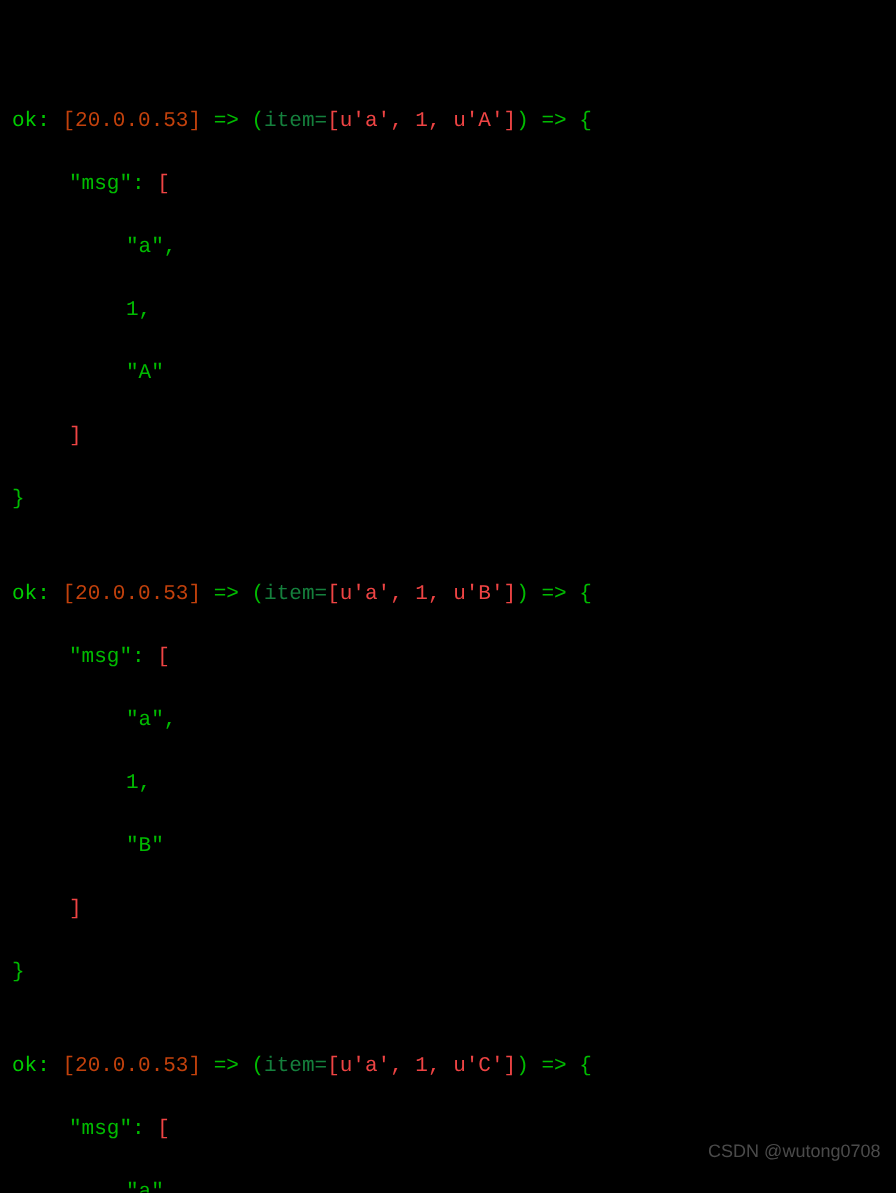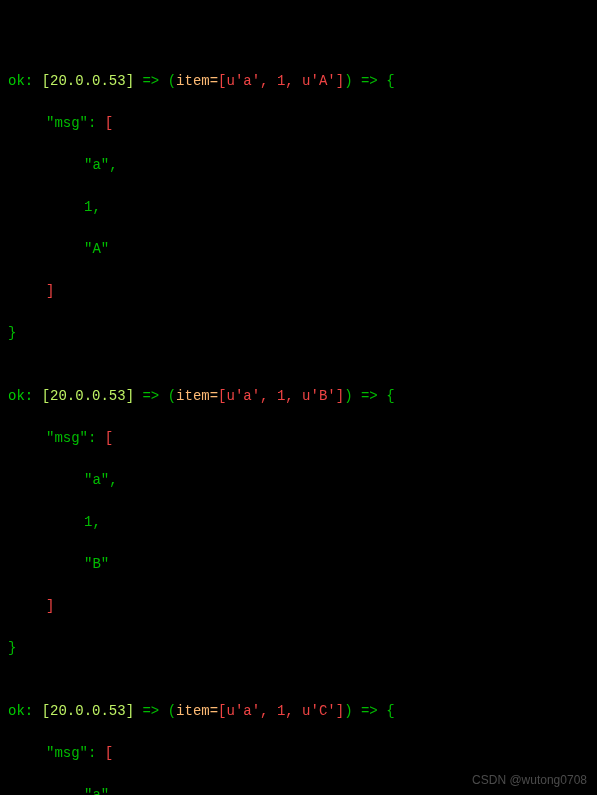--- a/index.html
+++ b/index.html
@@ -22,30 +22,30 @@
     .terminal-output {
       white-space: pre;
     }
     .line {
       display: block;
     }
     .ok-label {
       color: #00cc00;
     }
     .host {
-      color: #bef264;
+      color: #c2410c;
     }
     .arrow {
       color: #00bb00;
     }
     .paren {
       color: #00bb00;
     }
     .item-key {
-      color: #fdba74;
+      color: #15803d;
     }
     .bracket {
       color: #ef4444;
     }
     .string {
       color: #00bb00;
     }
     .number {
       color: #00bb00;
     }
@@ -53,21 +53,21 @@
       color: #00bb00;
     }
     .msg-key {
       color: #00bb00;
     }
     .comma {
       color: #00bb00;
     }
     .watermark {
       position: absolute;
-      bottom: 6px;
+      bottom: 19px;
       right: 10px;
       color: #888888;
       font-size: 12px;
       font-family: sans-serif;
       opacity: 0.55;
     }
     .indent1 { padding-left: 38px; }
     .indent2 { padding-left: 76px; }
   </style>
 </head>

